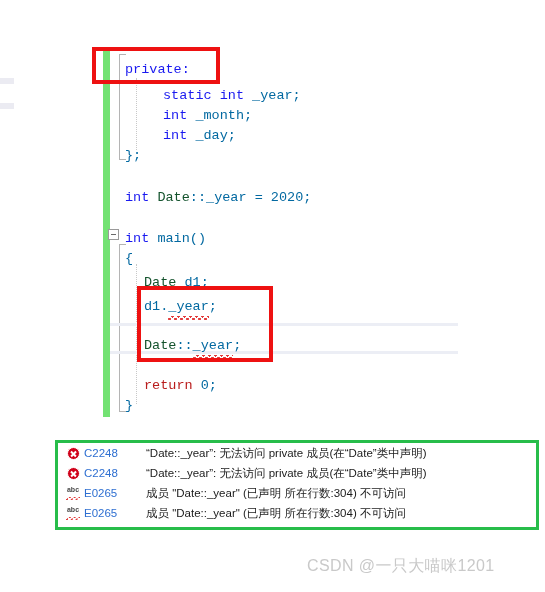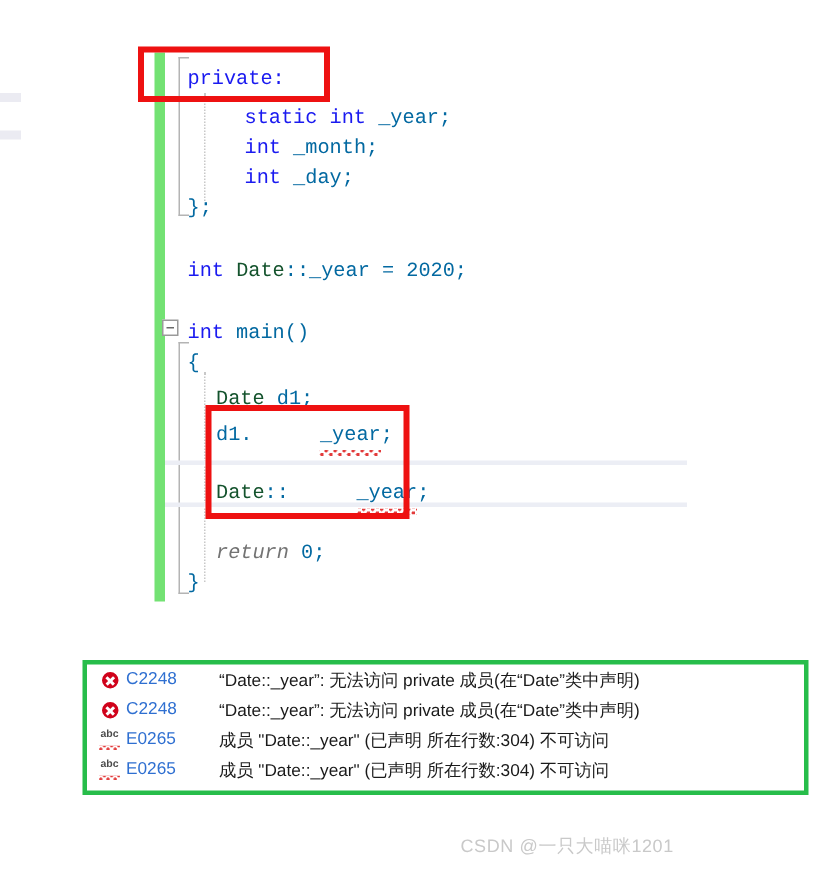--- a/index.html
+++ b/index.html
@@ -11,21 +11,21 @@
     width: 545px;
     height: 592px;
     position: relative;
     overflow: hidden;
     font-family: "Liberation Sans", sans-serif;
   }
 
   
   #editor {
     position: absolute;
-    left: 0; top: 0;
+    left: 0; top: 16px;
     width: 482px;
     height: 420px;
   }
 
   
   .margin-mark {
     position: absolute;
     left: 0;
     width: 14px;
     height: 6px;
@@ -116,28 +116,27 @@
     line-height: 20px;
     white-space: pre;
     color: #000000;
   }
   .ln {
     position: absolute;
     left: 125px;
   }
   .kw   { color: #1a1af0; }
   .type { color: #14532d; }
-  .ctrl { color: #737373; font-style: italic; }
+  .ctrl { color: #b91c1c; }
   .pl   { color: #0369a1; }
 
   
   .squig {
     position: relative;
     display: inline-block;
-    margin-left: 45px;
   }
   .squig::after {
     content: "";
     position: absolute;
     left: 0;
     right: 0;
     bottom: -3px;
     height: 4px;
     background-image:
       radial-gradient(circle at 1.5px 3px, #e23b3b 1.1px, transparent 1.3px),
@@ -257,21 +256,21 @@
     font-family: "Liberation Sans", sans-serif;
     white-space: nowrap;
   }
 
   
   #watermark {
     position: absolute;
     left: 307px;
     top: 556px;
     color: #c9c9c9;
-    font-size: 12px;
+    font-size: 16px;
     font-family: "Liberation Sans", sans-serif;
     letter-spacing: 0.4px;
   }
 </style>
 </head>
 <body>
 
 <div id="editor">
 
   <div class="margin-mark" id="mark-a"></div>

